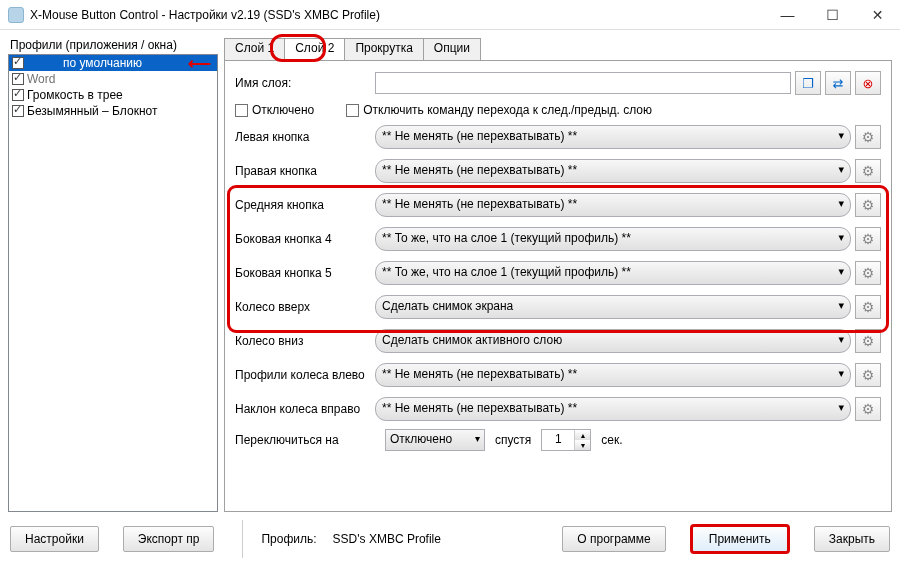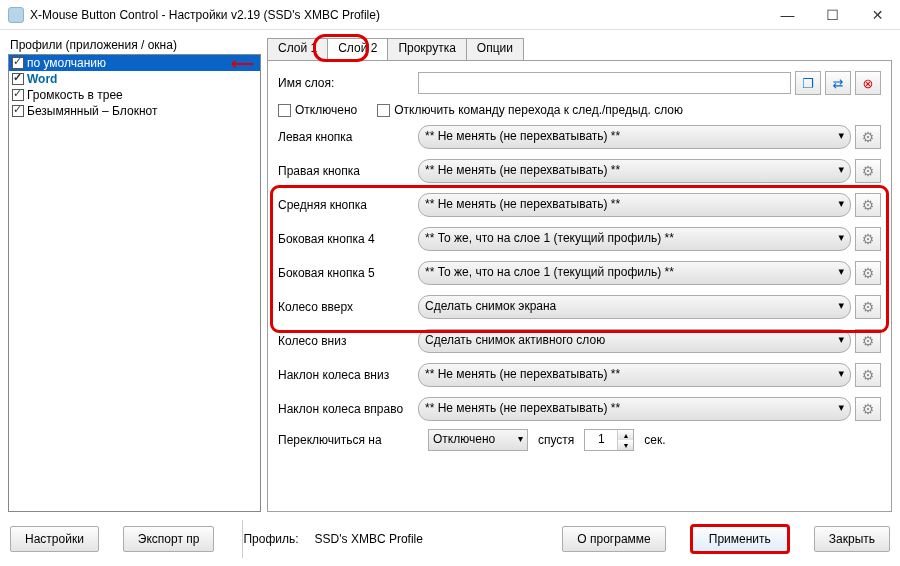--- a/index.html
+++ b/index.html
@@ -4,26 +4,26 @@
 <style>
 * { box-sizing: border-box; margin: 0; padding: 0; font-family: 'Segoe UI', Tahoma, sans-serif; }
 body { background: #fff; width: 900px; height: 566px; overflow: hidden; }
 
 .titlebar { height: 30px; background: #fff; display: flex; align-items: center; padding-left: 8px; border-bottom: 1px solid #e0e0e0; }
 .titlebar-icon { width: 16px; height: 16px; background: #b8d4e8; border-radius: 3px; margin-right: 6px; border: 1px solid #8bb5d0; }
 .titlebar-text { font-size: 12px; color: #000; flex: 1; }
 .win-btn { width: 45px; height: 30px; display: flex; align-items: center; justify-content: center; font-size: 14px; color: #333; cursor: pointer; }
 
 .content { display: flex; height: 490px; padding: 8px; gap: 6px; }
-.left-col { width: 253px; display: flex; flex-direction: column; }
+.left-col { width: 210px; display: flex; flex-direction: column; }
 .profiles-label { font-size: 12px; margin-bottom: 2px; padding-left: 2px; }
 .profiles-list { flex: 1; border: 1px solid #828790; background: #fff; font-size: 12px; }
 .profile-item { display: flex; align-items: center; padding: 1px 3px; position: relative; }
-.profile-item.selected { background: #0a64c7; color: #fff; }
-.profile-item.red-text { color: #0369a1; font-weight: bold; }
+.profile-item.selected { background: #0a64c7; color: #fff; gap: 36px; }
+.profile-item.red-text { color: #737373; }
 .chk { width: 12px; height: 12px; border: 1px solid #555; background: #fff; margin-right: 3px; position: relative; }
 .chk::after { content: "✓"; position: absolute; top: -3px; left: 0; font-size: 11px; color: #333; }
 .arrow-annot { position: absolute; right: 6px; color: #d00; font-size: 16px; font-weight: bold; }
 
 .right-col { flex: 1; display: flex; flex-direction: column; }
 .tabs { display: flex; height: 22px; position: relative; }
 .tab { border: 1px solid #a0a0a0; border-bottom: none; background: #f0f0f0; font-size: 12px; padding: 2px 10px; margin-right: -1px; cursor: pointer; }
 .tab.active { background: #fff; position: relative; z-index: 2; }
 .tab-circle { position: absolute; border: 3px solid #d00; border-radius: 12px; pointer-events: none; top: -4px; left: 46px; width: 56px; height: 28px; z-index: 5;}
 
@@ -49,21 +49,21 @@
 .small-combo { width: 100px; height: 22px; border: 1px solid #abadb3; background: linear-gradient(#f7f7f7,#e0e0e0); font-size: 12px; padding: 2px 4px; position: relative; }
 .small-combo::after { content: "▾"; position: absolute; right: 4px; top: 3px; font-size: 10px; }
 .spinner { width: 50px; height: 22px; border: 1px solid #abadb3; background: #fff; display: flex; }
 .spinner-val { flex: 1; text-align: center; font-size: 12px; padding-top: 2px; }
 .spinner-btns { width: 16px; display: flex; flex-direction: column; border-left: 1px solid #ccc; }
 .spin-b { flex: 1; display: flex; align-items: center; justify-content: center; font-size: 7px; background: linear-gradient(#fff,#e0e0e0); cursor: pointer; }
 
 .footer { height: 38px; display: flex; align-items: center; padding: 0 10px; gap: 24px; }
 .btn { height: 26px; border: 1px solid #acacac; background: linear-gradient(#fdfdfd,#e4e4e4); font-size: 12px; padding: 0 14px; cursor: pointer; border-radius: 2px; }
 .btn.primary-highlight { border: 3px solid #d00; border-radius: 4px; padding: 0 16px; height: 30px; background: linear-gradient(#fdfdfd,#dfeefc); }
-.status-text { font-size: 12px; margin-left: 4px; margin-right: auto; display: flex; gap: 16px; border-left: 1px solid #ccc; padding-left: 0; height: 100%; align-items: center;}
+.status-text { font-size: 12px; margin-left: 4px; margin-right: auto; display: flex; gap: 16px; border-left: 1px solid #ccc; padding-left: 18px; height: 100%; align-items: center;}
 </style>
 </head>
 <body>
 
 <div class="titlebar">
   <div class="titlebar-icon"></div>
   <div class="titlebar-text">X-Mouse Button Control - Настройки v2.19 (SSD's XMBC Profile)</div>
   <div class="win-btn">—</div>
   <div class="win-btn">☐</div>
   <div class="win-btn win-close">✕</div>
@@ -109,21 +109,21 @@
         <div class="icon-btn blue">❐</div>
         <div class="icon-btn blue">⇄</div>
         <div class="icon-btn red">⊗</div>
       </div>
 
       <div class="chk-row">
         <label>
             <span class="chk-box"></span>
             <span>Отключено</span>
           </label>
-        <label style="margin-left:0;align-items:flex-end;">
+        <label style="margin-left:12px;align-items:flex-end;">
             <span class="chk-box"></span>
             <span>Отключить команду перехода к след./предыд. слою</span>
           </label>
       </div>
 
       <div id="button-rows">
           <div class="row">
             <div class="row-label">Левая кнопка</div>
             <div class="combo">** Не менять (не перехватывать) **</div>
             <div class="gear-btn">⚙</div>
@@ -152,21 +152,21 @@
             <div class="row-label">Колесо вверх</div>
             <div class="combo">Сделать снимок экрана</div>
             <div class="gear-btn">⚙</div>
           </div>
           <div class="row">
             <div class="row-label">Колесо вниз</div>
             <div class="combo">Сделать снимок активного слою</div>
             <div class="gear-btn">⚙</div>
           </div>
           <div class="row">
-            <div class="row-label">Наклон колеса вниз</div>
+            <div class="row-label">Профили колеса влево</div>
             <div class="combo">** Не менять (не перехватывать) **</div>
             <div class="gear-btn">⚙</div>
           </div>
           <div class="row">
             <div class="row-label">Наклон колеса вправо</div>
             <div class="combo">** Не менять (не перехватывать) **</div>
             <div class="gear-btn">⚙</div>
           </div>
         </div>
 

